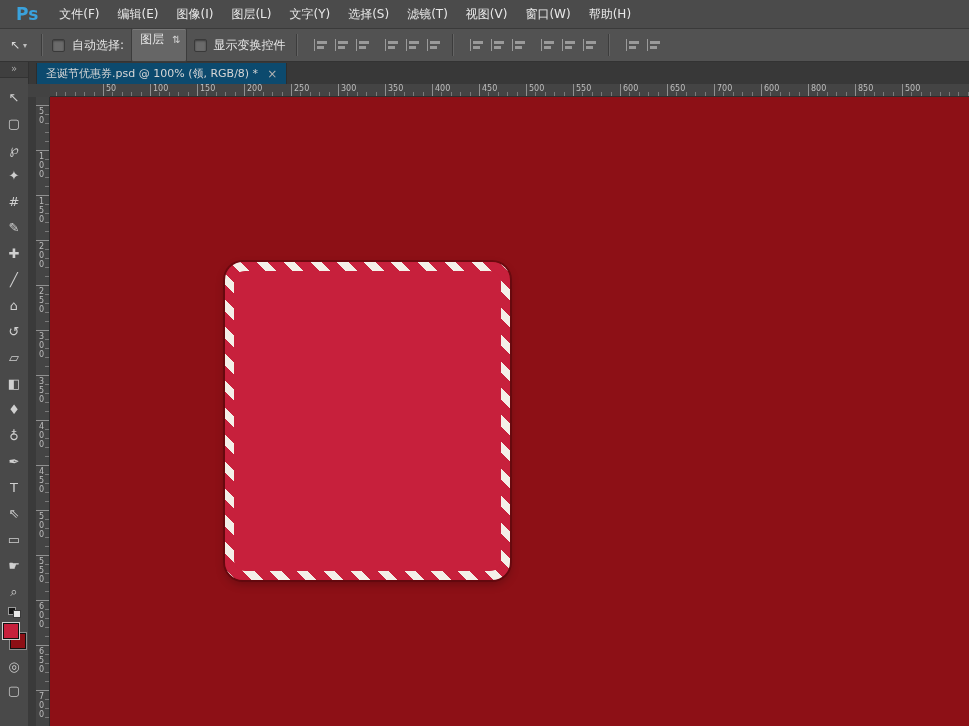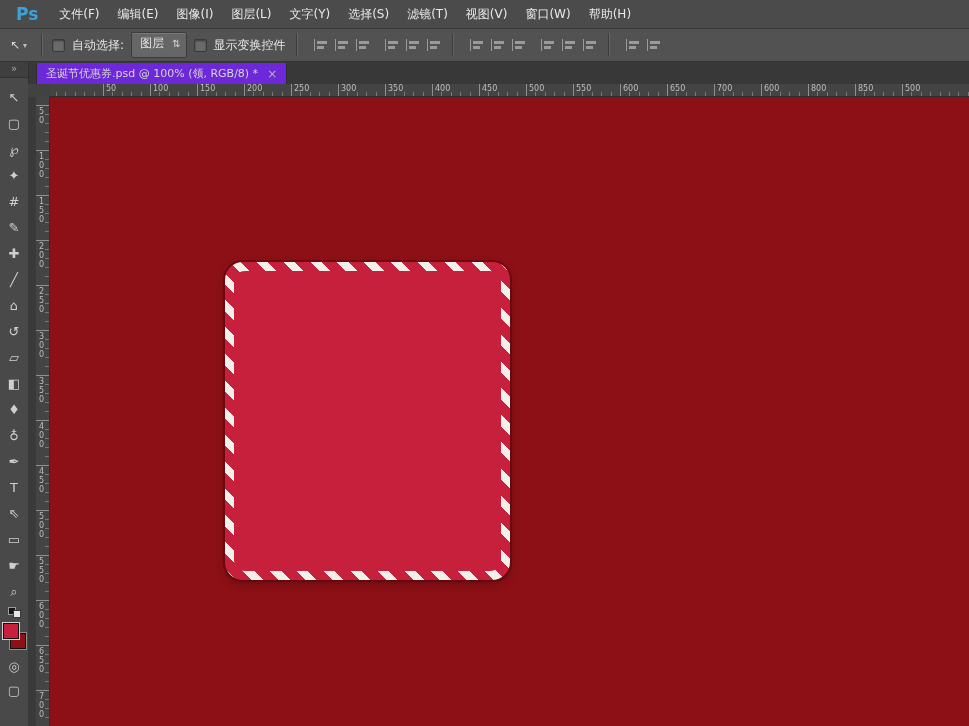--- a/index.html
+++ b/index.html
@@ -21,32 +21,32 @@
     background:#525252;border-bottom:1px solid #333;
     display:flex;align-items:center;padding:0 6px;box-sizing:border-box;
     font-size:12px;color:#e3e3e3;gap:7px;}
   .preset{display:flex;align-items:center;gap:3px;padding:2px 4px;}
   .preset-glyph{font-size:12px;color:#d8d8d8;}
   .caret{font-size:8px;color:#bdbdbd;}
   .vsep{width:1px;height:22px;background:#3c3c3c;box-shadow:1px 0 0 #646464;margin:0 3px;}
   .checkbox{width:11px;height:11px;background:#6a6a6a;border:1px solid #393939;border-radius:2px;
     box-shadow:inset 0 1px 2px rgba(0,0,0,.45);}
   .combo{display:flex;align-items:center;height:20px;background:#666;border:1px solid #3c3c3c;
-    border-radius:2px;padding:0 5px 4px 8px;gap:8px;box-shadow:inset 0 1px 0 rgba(255,255,255,.12);}
+    border-radius:2px;padding:0 5px 12px 8px;gap:8px;box-shadow:inset 0 1px 0 rgba(255,255,255,.12);}
   .combo-arrows{font-size:10px;color:#d5d5d5;}
   .icogroup{display:flex;gap:4px;margin-left:5px;}
   .opt-ico{width:17px;height:14px;opacity:.55;
     background:
       linear-gradient(#d6d6d6,#d6d6d6) 2px 1px/1px 12px no-repeat,
       linear-gradient(#d6d6d6,#d6d6d6) 5px 3px/10px 3px no-repeat,
       linear-gradient(#d6d6d6,#d6d6d6) 5px 8px/7px 3px no-repeat;}
   
   #tabstrip{position:absolute;left:28px;top:62px;right:0;height:22px;background:#383838;}
   #tab{display:inline-flex;align-items:center;height:22px;margin-left:8px;padding:0 9px;
-    background:#6d28d9;color:#d6d6d6;font-size:11px;gap:9px;
+    background:#0c4a6e;color:#d6d6d6;font-size:11px;gap:9px;
     border-left:1px solid #2d2d2d;border-right:1px solid #2d2d2d;}
   .tab-close{color:#b2b2b2;font-size:12px;line-height:12px;}
   
   #toolcol{position:absolute;left:0;top:62px;width:28px;bottom:0;background:#494949;
     border-right:1px solid #313131;}
   .tool-header{height:15px;text-align:center;color:#a9a9a9;font-size:10px;line-height:13px;
     background:#3f3f3f;border-bottom:1px solid #333;}
   #tools{margin-top:6px;}
   .tool{height:26px;display:flex;align-items:center;justify-content:center;}
   .tool-glyph{color:#cfcfcf;font-size:13px;line-height:13px;}

